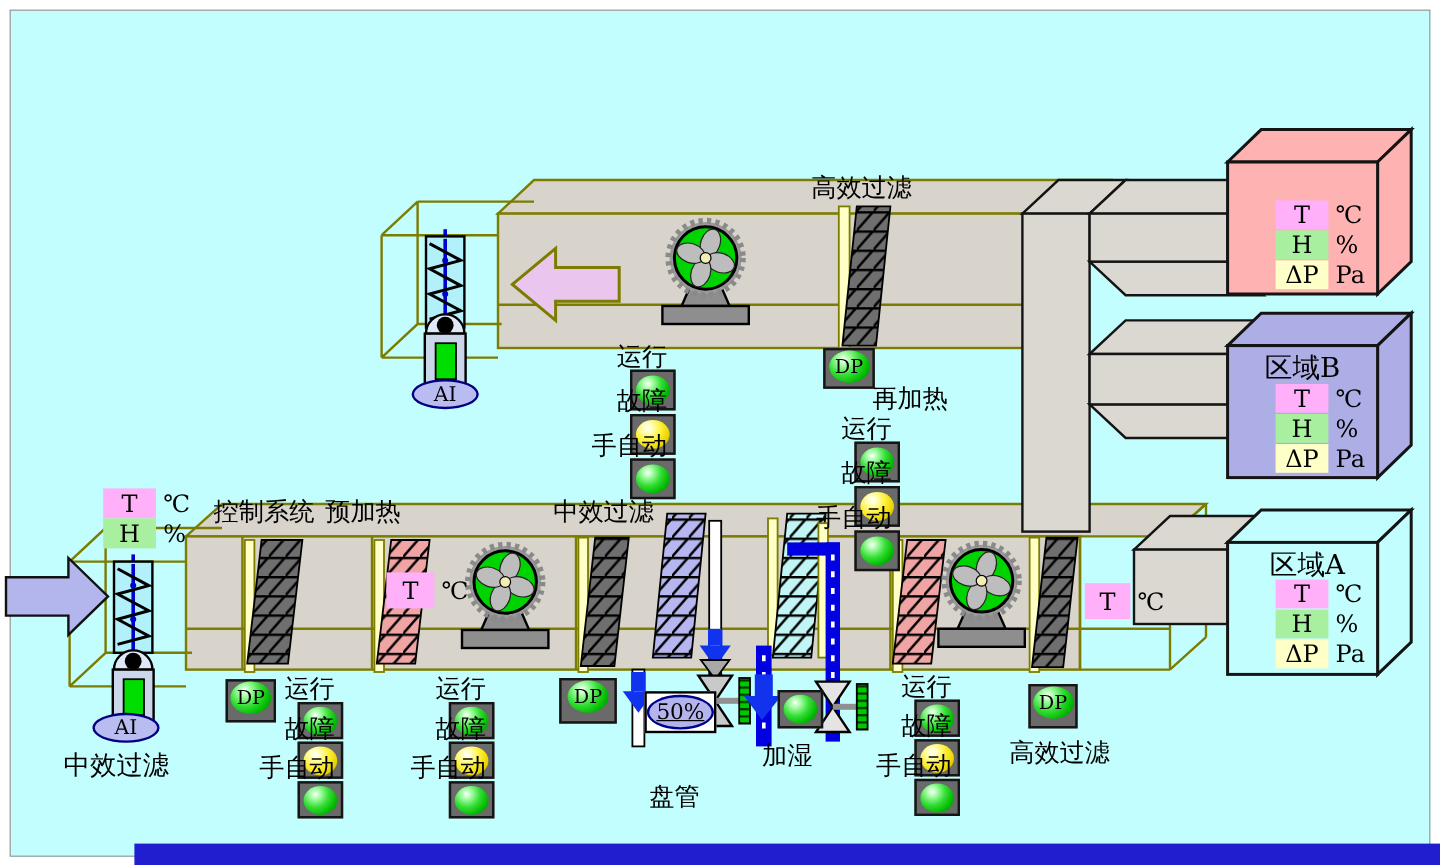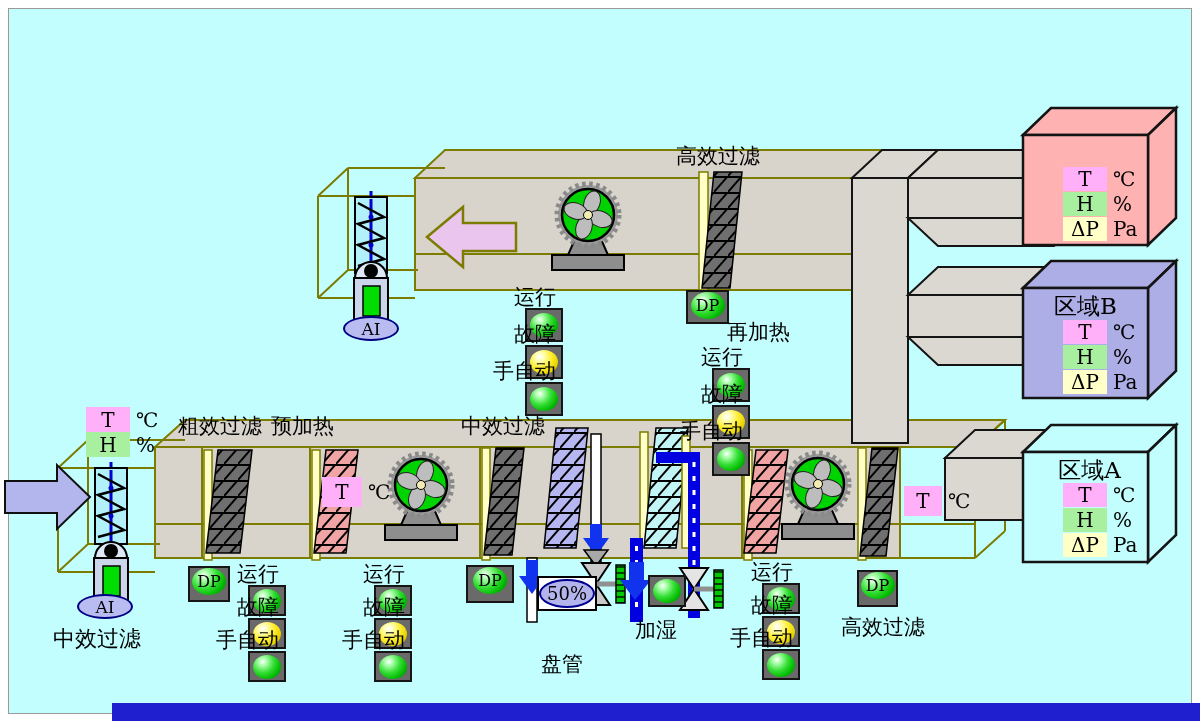--- a/index.html
+++ b/index.html
@@ -24,21 +24,21 @@
   .dpball{width:34px;height:27px;border-radius:50%;display:flex;align-items:center;justify-content:center;font-size:16px;color:#000;}
   .ai{position:absolute;width:56px;height:25px;border-radius:50%;background:#b9bcf0;border:2px solid #000080;display:flex;align-items:center;justify-content:center;font-size:17px;}
   .val{position:absolute;display:flex;align-items:stretch;}
   .vbox{display:flex;align-items:center;justify-content:center;font-size:20px;}
   .vunit{display:flex;align-items:center;padding-left:6px;font-size:20px;white-space:nowrap;}
   .bg-t{background:#ffb0f8;}
   .bg-h{background:#a8f0a0;}
   .bg-dp{background:#ffffc8;}
   .ztitle{position:absolute;font-size:23px;text-align:center;white-space:nowrap;}
   .pctwrap{position:absolute;left:537px;top:576px;width:60px;height:35px;background:#ffffff;border:2px solid #000;display:flex;align-items:center;justify-content:center;}
-  .pctell{width:69px;height:29px;border-radius:50%;background:#b4b4ec;border:2px solid #000090;display:flex;align-items:center;justify-content:center;font-size:18px;}
+  .pctell{width:69px;height:29px;border-radius:50%;background:#b4b4ec;border:2px solid #000090;display:flex;align-items:center;justify-content:center;font-size:18px;text-decoration:underline;}
   .bluebar{position:absolute;left:112px;top:703px;width:1088px;height:18px;background:#1f1fd0;}
 </style>
 </head>
 <body>
 
 <div class="stage">
   <div class="canvasbg"></div>
 
   <svg class="draw" viewBox="0 0 1200 721">
     <defs>
@@ -331,21 +331,21 @@
 
   <div class="val" style="left:86px;top:407px">
       <span class="vbox bg-t" style="width:44px;height:25px">T</span>
       <span class="vunit">℃</span>
     </div>
   <div class="val" style="left:86px;top:432px">
       <span class="vbox bg-h" style="width:44px;height:25px">H</span>
       <span class="vunit">%</span>
     </div>
 
-  <div class="lbl" style="left:178px;top:414px">粗效过滤</div>
+  <div class="lbl" style="left:178px;top:414px">控制系统</div>
   <div class="lbl" style="left:271px;top:414px">预加热</div>
   <div class="lbl" style="left:461px;top:414px">中效过滤</div>
 
   <div class="val" style="left:322px;top:477px">
       <span class="vbox bg-t" style="width:40px;height:30px">T</span>
       <span class="vunit">℃</span>
     </div>
   <div class="val" style="left:904px;top:486px">
       <span class="vbox bg-t" style="width:38px;height:30px">T</span>
       <span class="vunit">℃</span>

